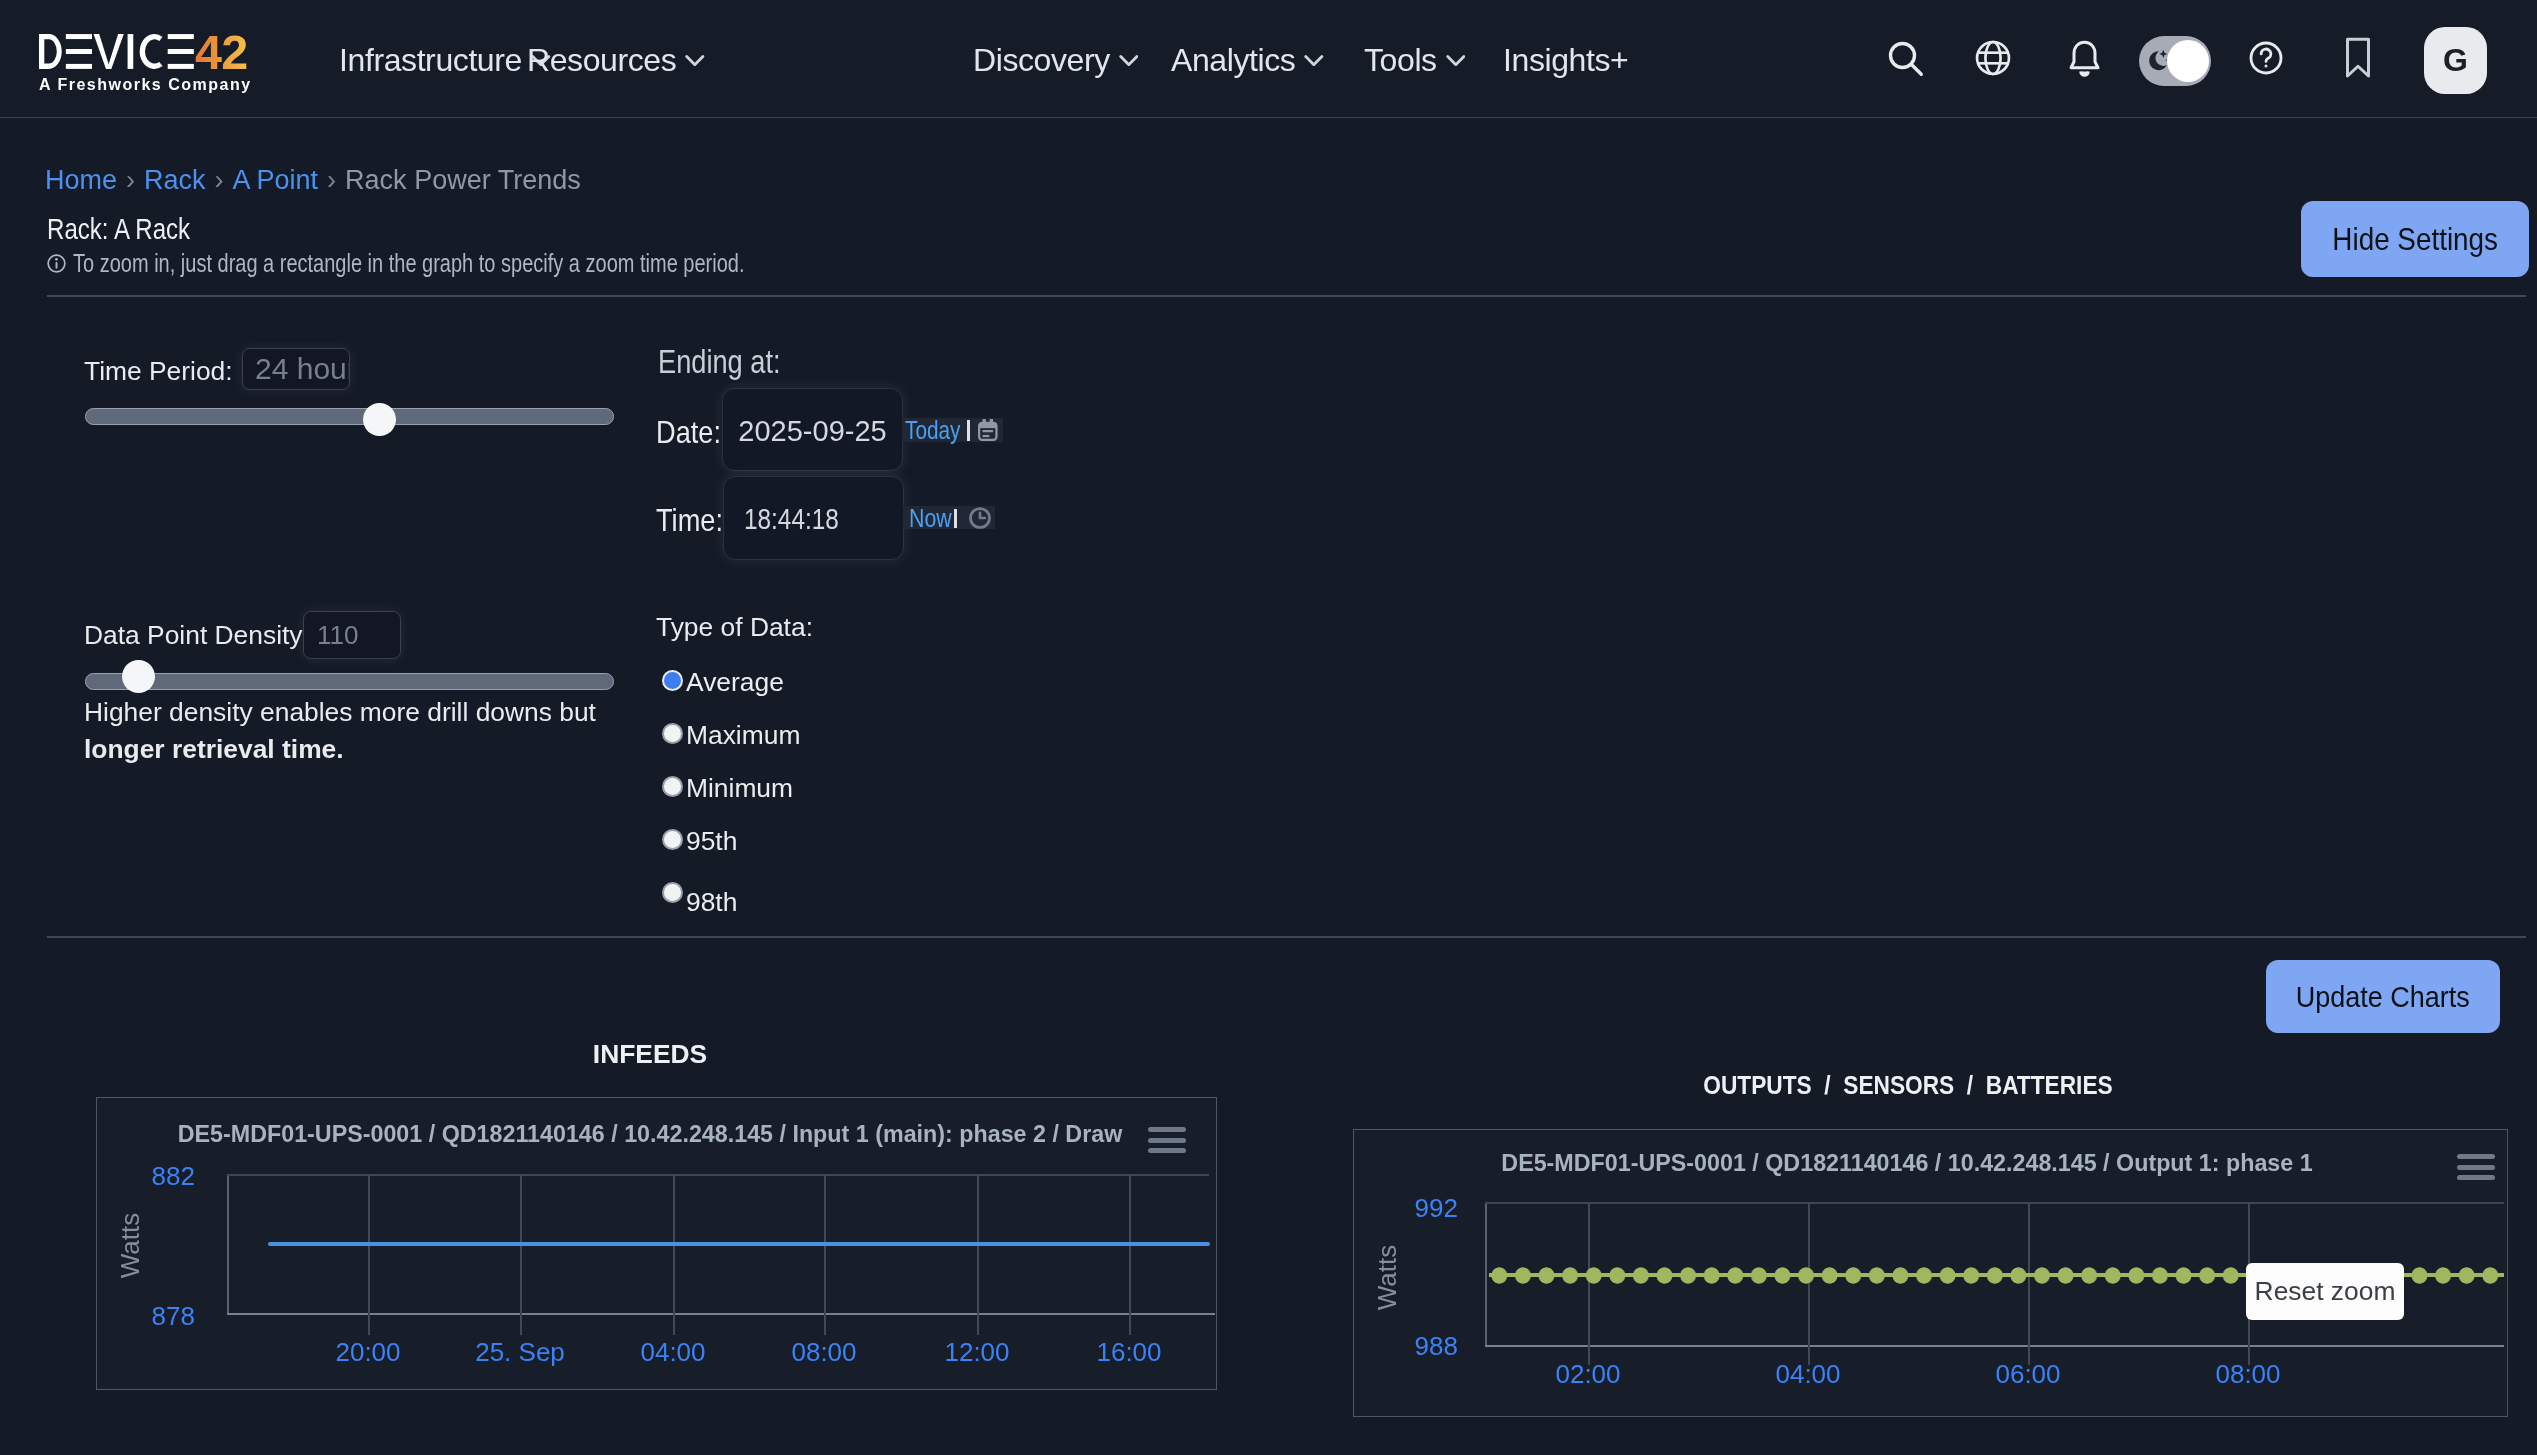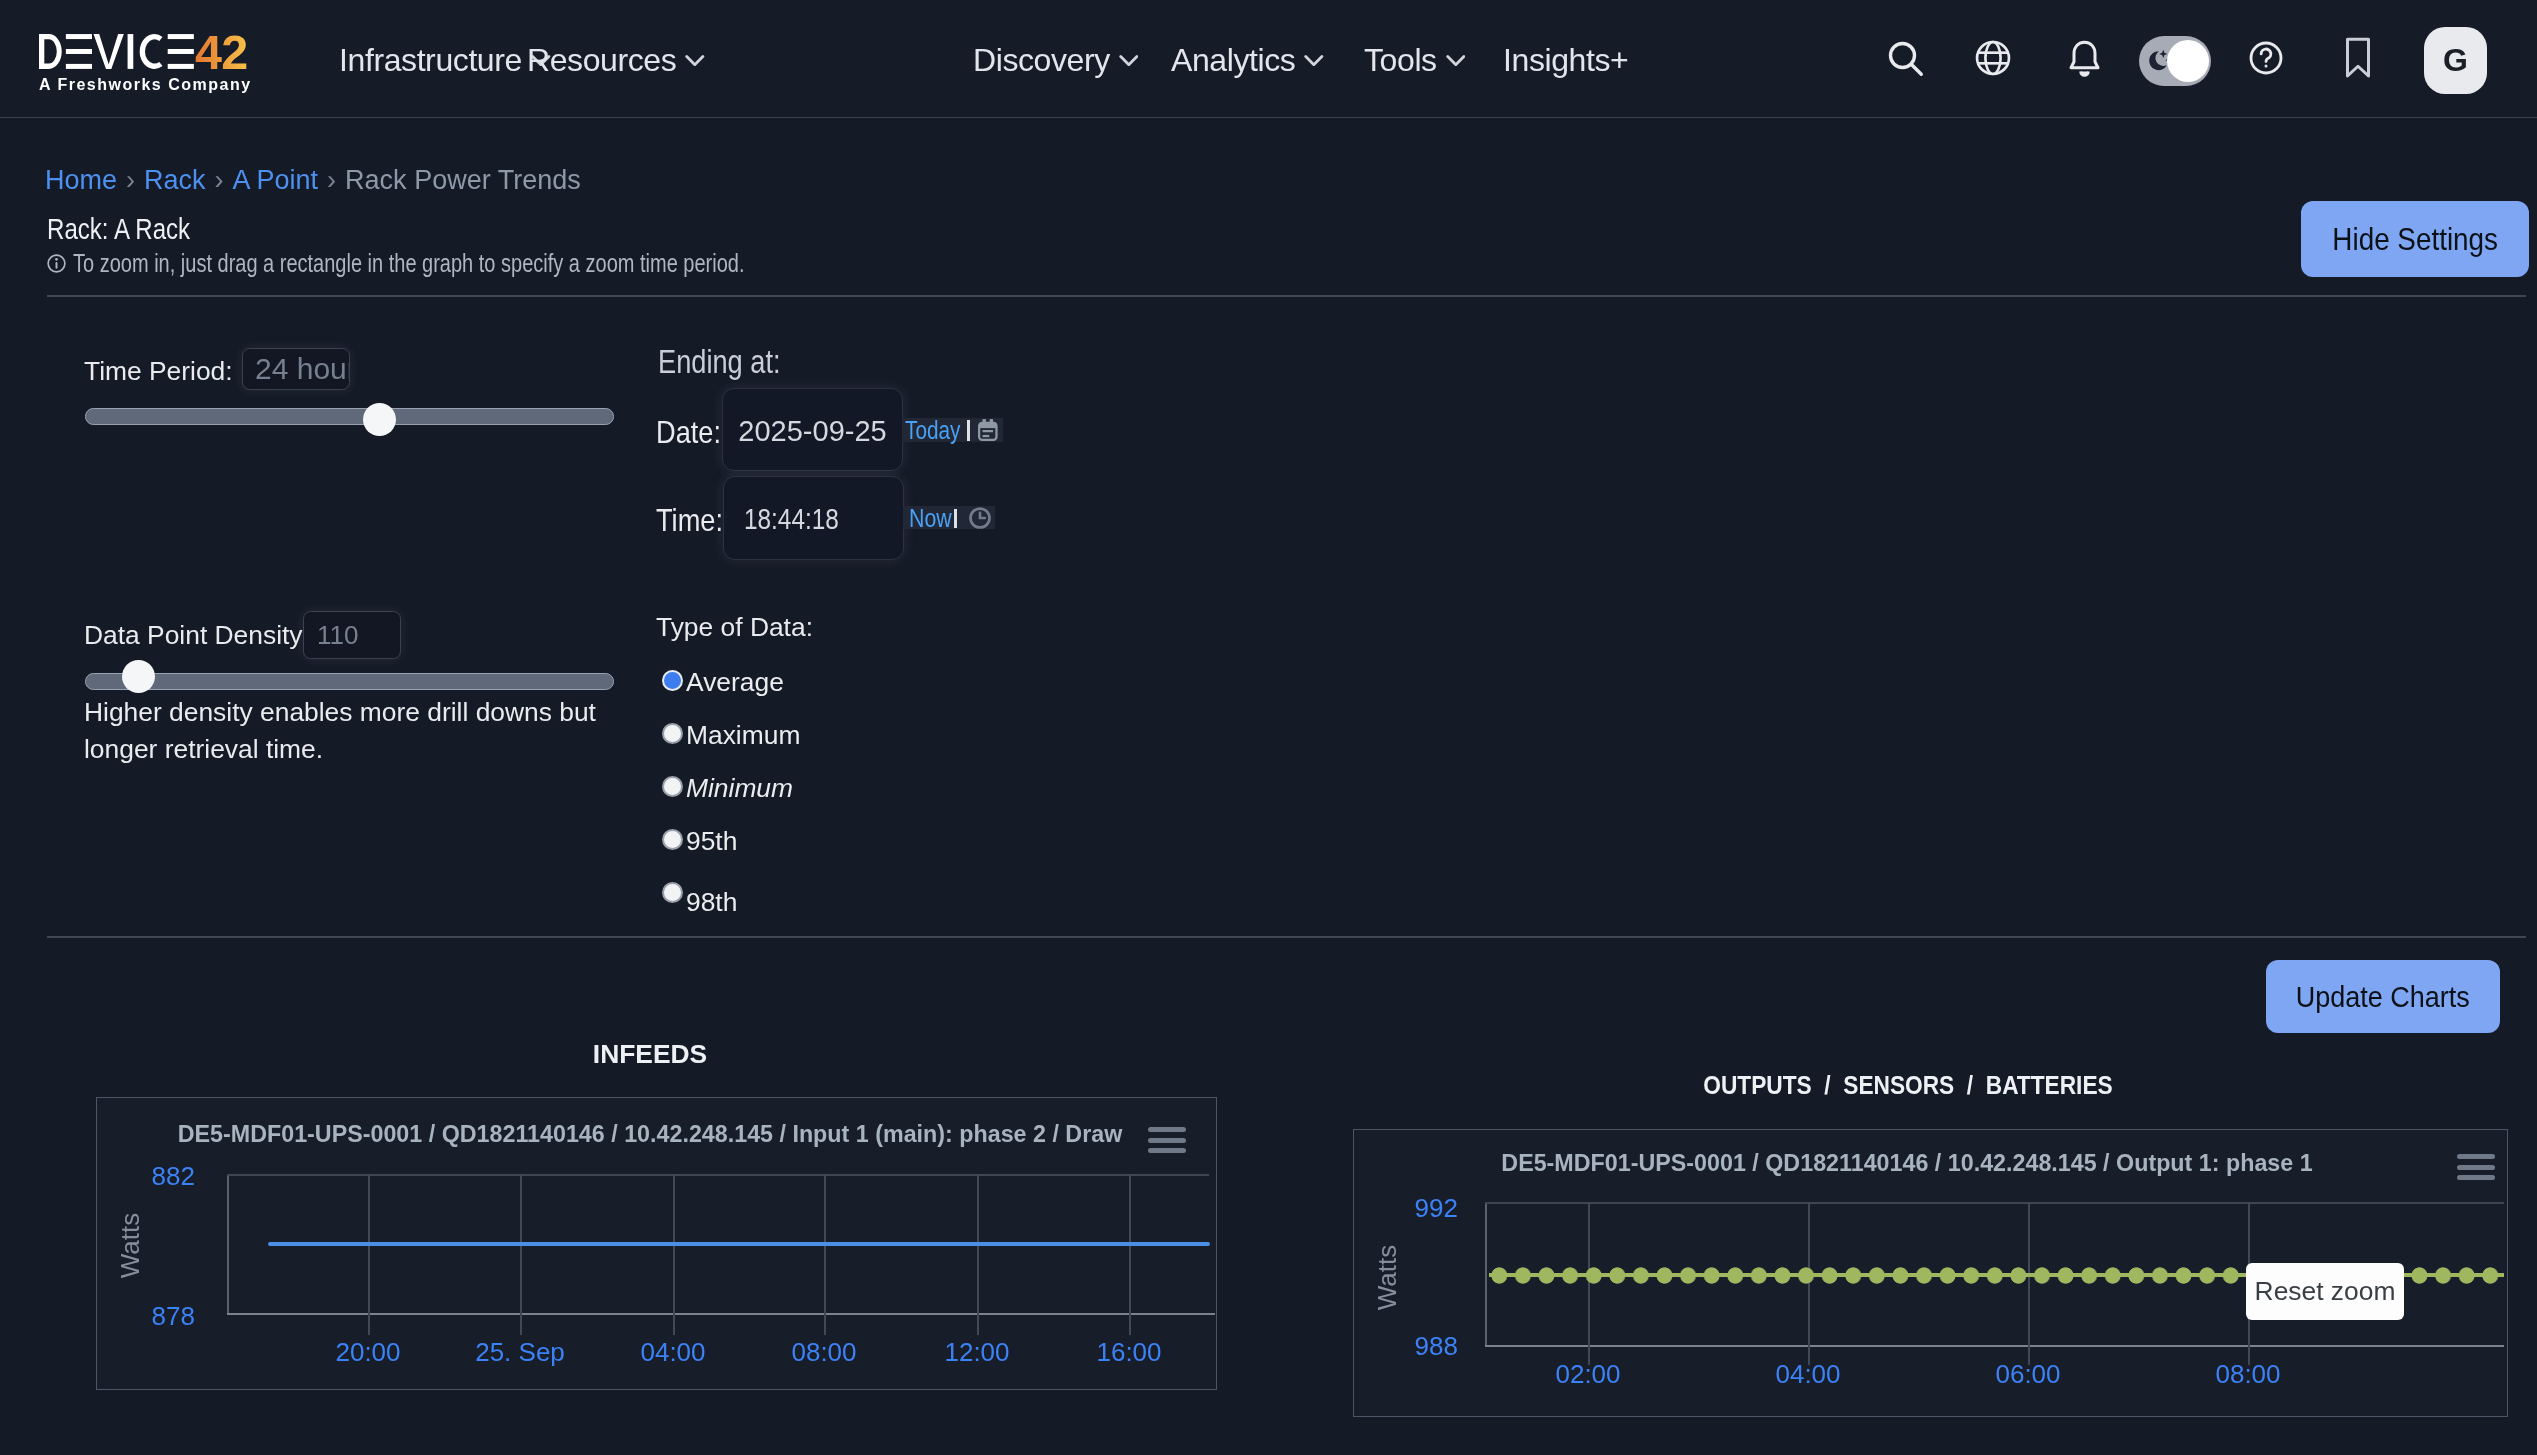--- a/index.html
+++ b/index.html
@@ -239,29 +239,29 @@
 <svg class="abs" style="left:969px; top:507px;" width="22" height="22" viewBox="0 0 29 29">
   <circle cx="14.5" cy="14.5" r="12.5" fill="none" stroke="#717b8c" stroke-width="3.6"></circle>
   <path d="M14.5 7.5 L14.5 14.5 L21 14.5" fill="none" stroke="#717b8c" stroke-width="3.4" stroke-linecap="round"></path>
 </svg>
 
 <div class="lbl" style="left:84px; top:620px;">Data Point Density:</div>
 <div class="tinput" style="left:303px; top:611px; width:98px; height:48px;">110</div>
 <div class="slider-track" style="left:85px; top:673px; width:529px;"></div>
 <div class="slider-thumb" style="left:122px; top:660px;"></div>
 <div class="lbl" style="left:84px; top:697px;">Higher density enables more drill downs but</div>
-<div class="lbl" style="left:84px; top:734px;">longer retrieval time.</div>
+<div class="lbl" style="left:84px; top:734px;font-weight:bold;">longer retrieval time.</div>
 
 <div class="lbl" style="left:656px; top:612px;">Type of Data:</div>
 <div class="radio-on" style="left:662px; top:670px;"></div>
 <div class="radiolbl" style="left:686px; top:667px;">Average</div>
 <div class="radio-off" style="left:662px; top:723px;"></div>
 <div class="radiolbl" style="left:686px; top:720px;">Maximum</div>
 <div class="radio-off" style="left:662px; top:776px;"></div>
-<div class="radiolbl" style="left:686px; top:773px;font-style:italic;">Minimum</div>
+<div class="radiolbl" style="left:686px; top:773px;">Minimum</div>
 <div class="radio-off" style="left:662px; top:829px;"></div>
 <div class="radiolbl" style="left:686px; top:826px;">95th</div>
 <div class="radio-off" style="left:662px; top:882px;"></div>
 <div class="radiolbl" style="left:686px; top:879px;margin-top:8px;">98th</div>
 
 <div class="hr" style="top:936px;"></div>
 <div class="btn-blue" style="left:2260px; top:960px; width:234px; height:73px; font-size:30px;">
     <span class="cx" style="transform:scaleX(0.9); transform-origin:50% 50%;">Update Charts</span>
   </div>
 

